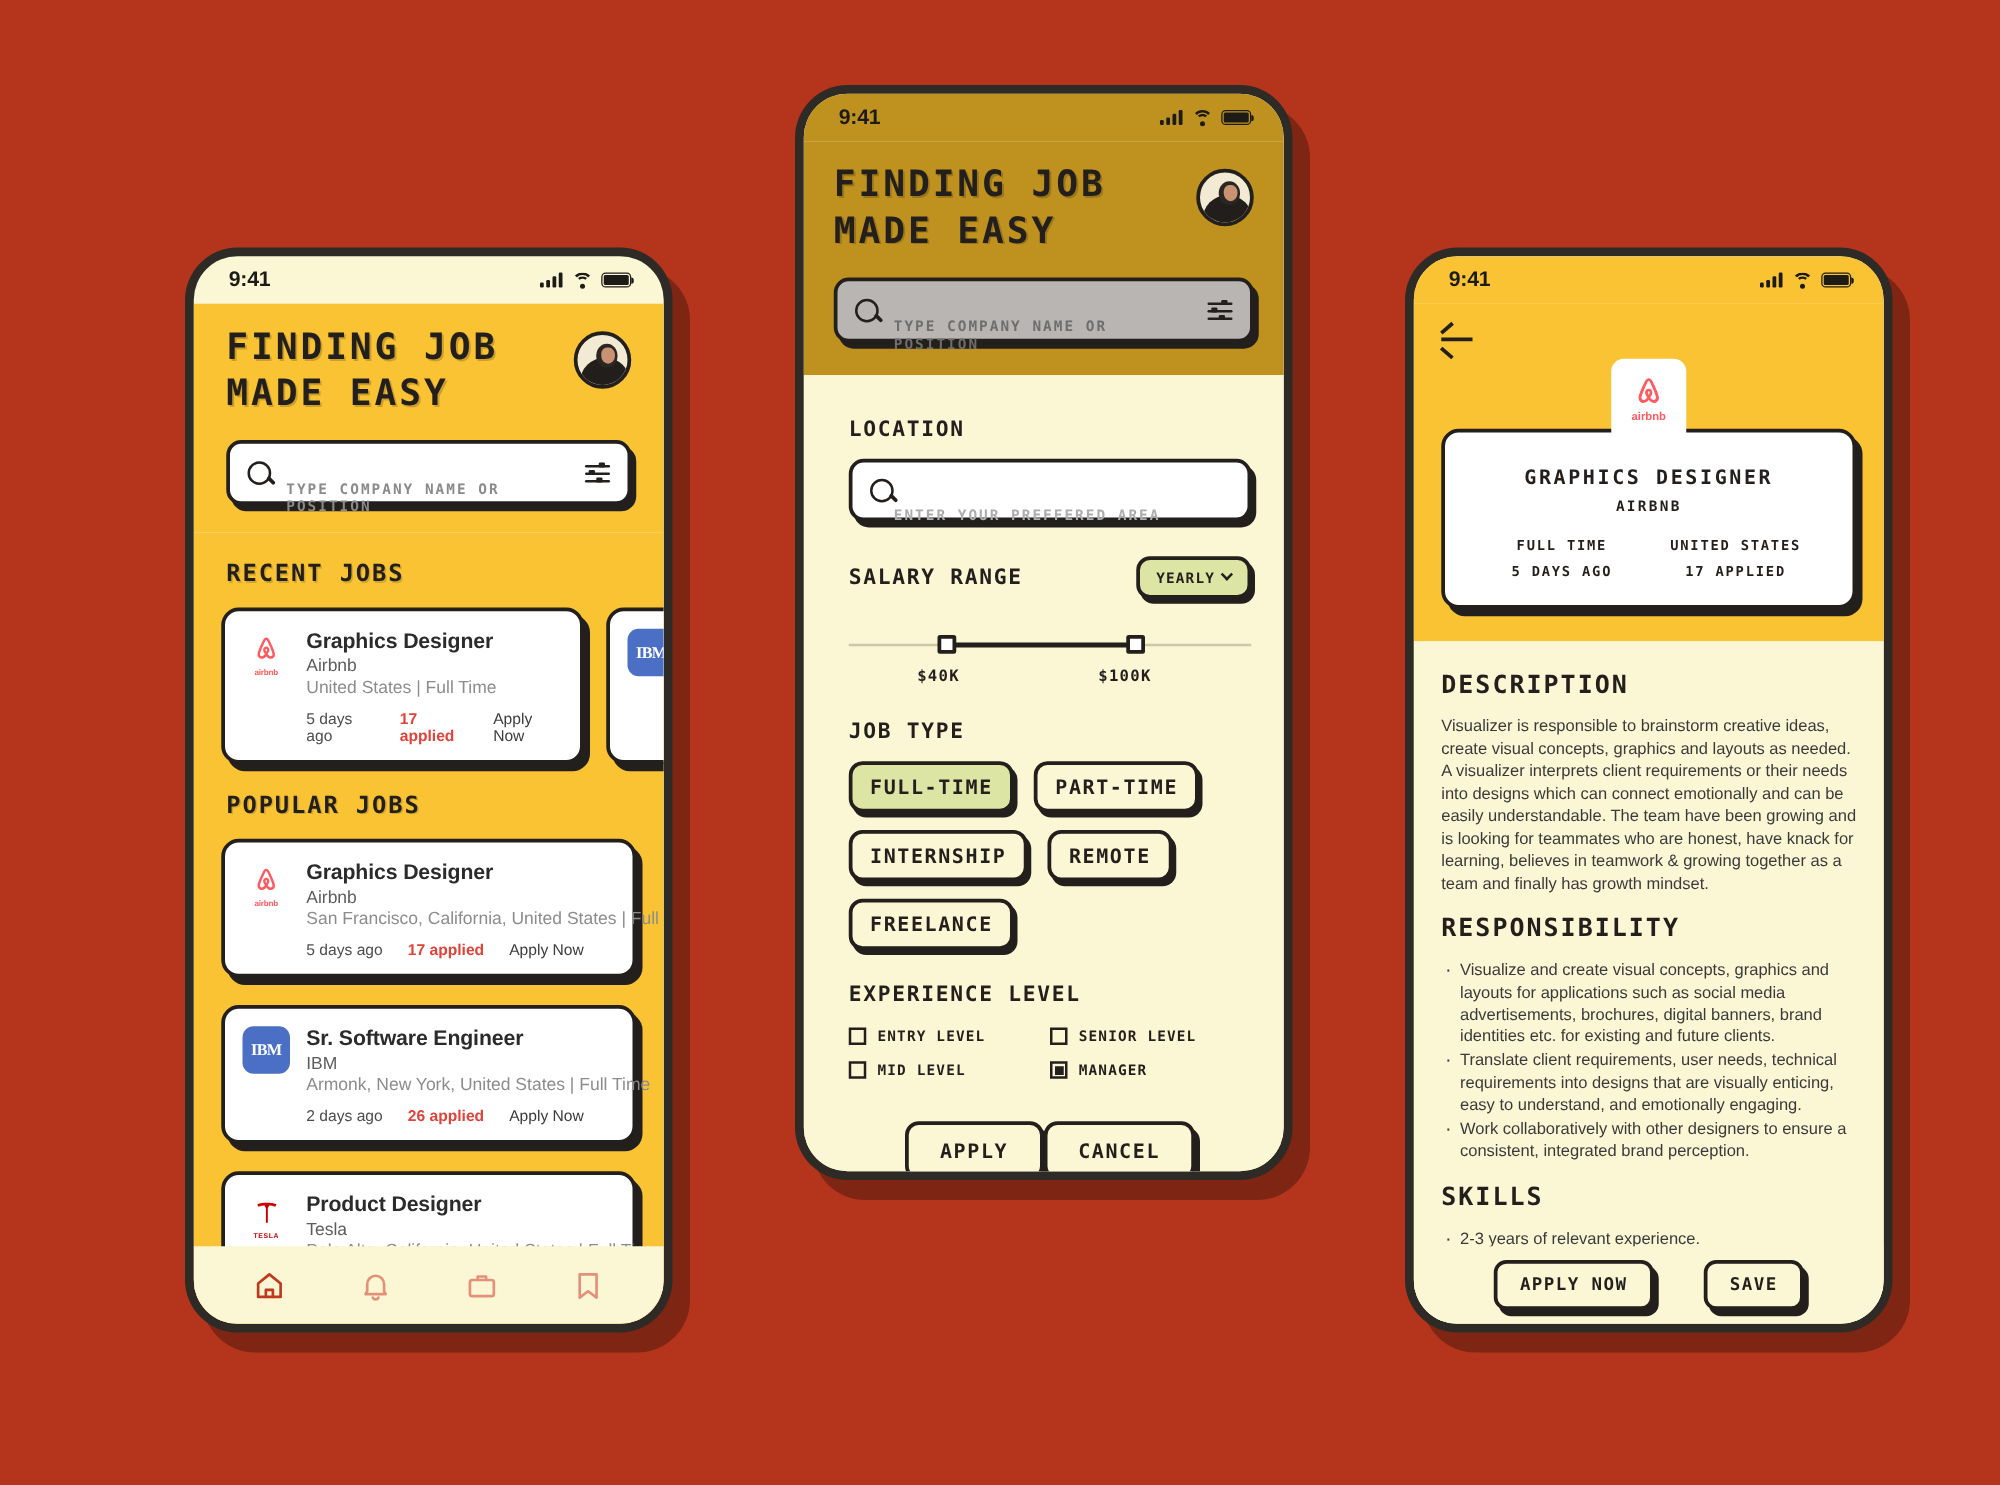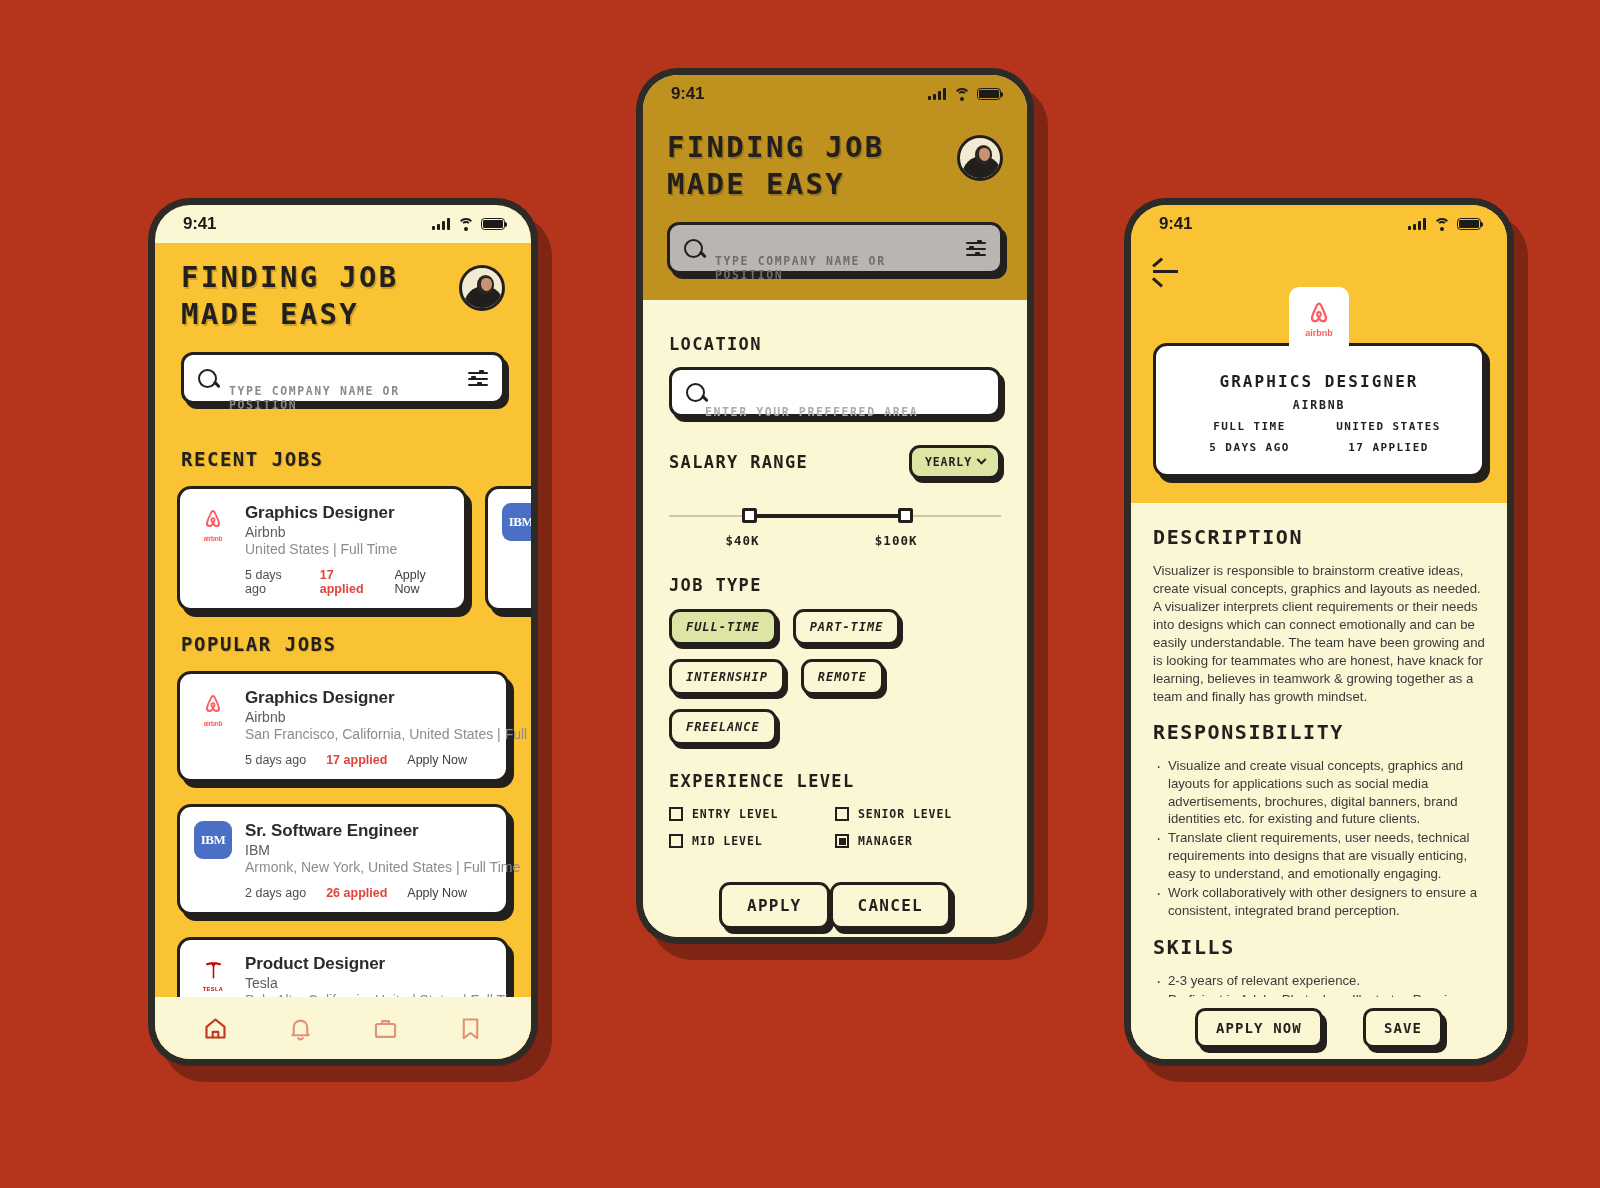--- a/index.html
+++ b/index.html
@@ -142,21 +142,21 @@
     position: absolute; left: 0; right: 0; bottom: 0; height: 62px;
     background: #FBF6D4; display: flex; align-items: center; justify-content: space-around;
     padding: 0 18px;
   }
   .nav-ic { width: 27px; height: 27px; position: relative; }
   .nav-home svg, .nav-ic svg { width: 100%; height: 100%; display:block; }
 
   
   .p2-head { background: #BF921F; padding: 16px 24px 26px 24px; flex: 0 0 auto; }
   .p2-head .p1-title { color: #231F1C; }
-  .p2-body { flex: 1; background: #FBF6D4; padding: 34px 26px 0 26px; }
+  .p2-body { flex: 1; background: #FBF6D4; padding: 34px 26px 0 36px; }
   .f-label { font-size: 17px; margin-bottom: 13px; }
   .loc-bar {
     background: #fff; border: 3px solid #231F1C; border-radius: 12px; height: 50px;
     display:flex; align-items:center; padding: 0 14px;
     box-shadow: 4px 5px 0 #231F1C;
   }
   .loc-bar .sb-placeholder { font-size: 11.5px; color: #ACACAC; }
 
   .sal-row { display:flex; align-items:center; justify-content: space-between; margin-top: 28px; }
   .chip-yearly {
@@ -171,21 +171,21 @@
   .track-bg { position: absolute; left: 0; right: 0; top: 10px; height: 2px; background: #CDC8A8; }
   .track-fill { position: absolute; top: 9px; height: 4px; background: #231F1C; border-radius:2px; }
   .knob { position: absolute; top: 3px; width: 15px; height: 15px; background: #fff;
      border: 3px solid #231F1C; border-radius: 2px; }
   .slider-labels { display:flex; margin-top: 6px; position: relative; height: 18px; }
   .slider-labels span { position: absolute; font-size: 12.5px; }
 
   .chips { display: flex; flex-wrap: wrap; gap: 14px 16px; margin-top: 14px; }
   .chip {
     background: #FBF6D4; border: 3px solid #231F1C; border-radius: 11px;
-    padding: 8px 14px; font-size: 12px; box-shadow: 3px 4px 0 #231F1C; font-style: italic;
+    padding: 8px 14px; font-size: 16px; box-shadow: 3px 4px 0 #231F1C;
   }
   .chip.sel { background: #DDE5A4; }
 
   .cb-grid { display: grid; grid-template-columns: 1fr 1fr; gap: 13px 0; margin-top: 16px; }
   .cb-item { display: flex; align-items: center; gap: 9px; }
   .cb { width: 14px; height: 14px; border: 2.4px solid #231F1C; background:#FBF6D4; flex:0 0 14px;
      display:flex; align-items:center; justify-content:center; }
   .cb.on:after { content:''; width: 7px; height: 7px; background: #231F1C; display:block; }
   .cb-label { font-size: 11.5px; }
 
@@ -209,21 +209,21 @@
     z-index: 2;
   }
   .joblogo-tab .ab-name { font-size: 9px; font-weight: 700; color: #FF5A5F; margin-top: 1px; }
   .jobcard {
     margin-top: 62px; background: #fff; border: 3px solid #231F1C; border-radius: 14px;
     box-shadow: 5px 6px 0 #231F1C; padding: 26px 24px 20px 24px; text-align: center;
     position: relative; z-index: 1;
   }
   .jc-title { font-size: 16px; letter-spacing: 0.13em; }
   .jc-company { font-size: 11.5px; letter-spacing: 0.16em; margin-top: 7px; }
-  .jc-grid { display: grid; grid-template-columns: 1fr 1fr; gap: 8px 0; margin-top: 8px; }
+  .jc-grid { display: grid; grid-template-columns: 1fr 1fr; gap: 8px 0; margin-top: 18px; }
   .jc-cell { font-size: 11px; letter-spacing: 0.13em; }
 
   .p3-body { flex: 1; background: #FBF6D4; padding: 22px 22px 0 22px; overflow: hidden; position: relative; }
   .d-head { font-size: 20px; margin-bottom: 13px; }
   .d-para { font-size: 13.2px; line-height: 1.36; color: #3A3A3A; }
   .d-list { margin: 0; padding: 0; list-style: none; }
   .d-list li { font-size: 13.2px; line-height: 1.36; color: #3A3A3A; padding-left: 15px;
      position: relative; margin-bottom: 1px; }
   .d-list li:before { content:'·'; position:absolute; left: 3px; top: -1px; font-size: 16px; color:#3A3A3A;}
   .d-gap { height: 14px; }

